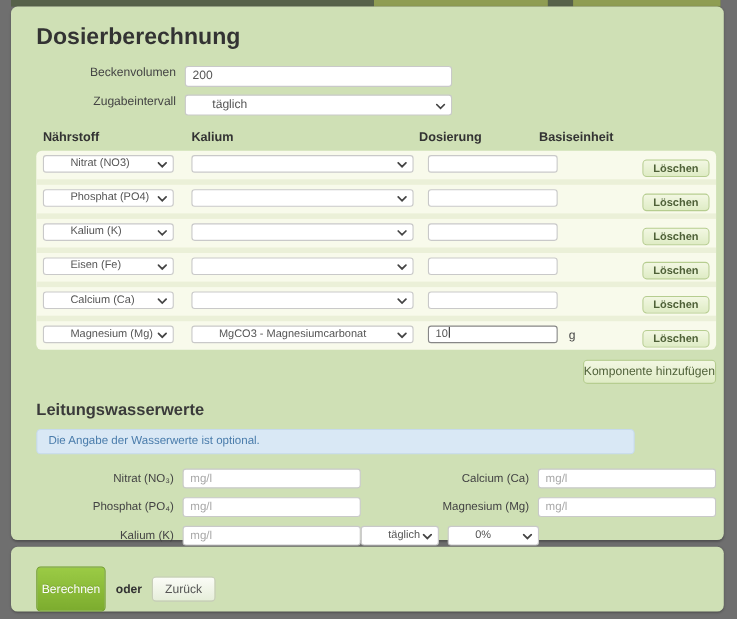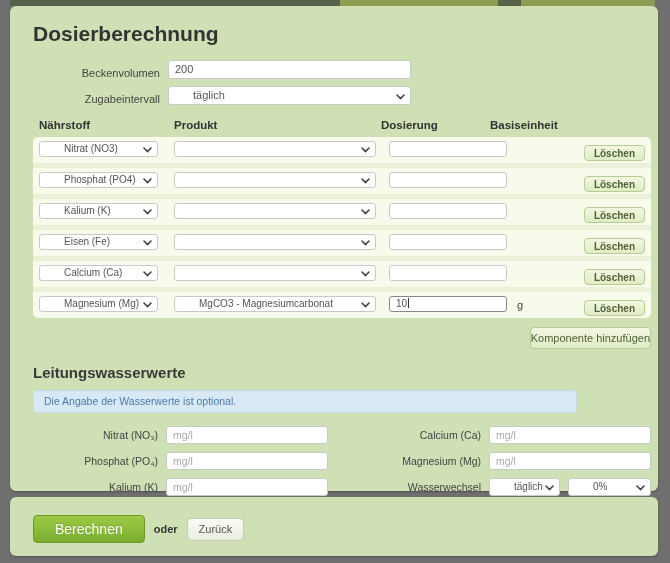--- a/index.html
+++ b/index.html
@@ -28,21 +28,21 @@
 
   
   .fbox{
     background:#fff;border:1px solid #c9c9c9;border-radius:3px;
     box-sizing:border-box;color:#555;padding:0 6px;overflow:hidden;white-space:nowrap;
   }
   .sel{position:relative;padding-right:18px;padding-left:24px;}
   .chev{position:absolute;right:5px;top:50%;margin-top:-2px;line-height:0;}
 
   
-  .form-row{display:flex;align-items:flex-end;margin-bottom:7px;}
+  .form-row{display:flex;align-items:flex-start;margin-bottom:7px;}
   .form-label{width:127px;text-align:right;font-size:11px;color:#444;margin-right:8px;flex:none;}
   .field-lg{width:243px;height:19px;line-height:17px;font-size:11px;}
 
   
   .thead{position:relative;height:20px;margin-top:12px;width:618px;}
   .thead span{position:absolute;top:2px;font-size:11.5px;font-weight:bold;color:#333;}
   .th-nutrient{left:6px;} .th-product{left:141px;} .th-dosage{left:348px;} .th-unit{left:457px;}
 
   .rows{width:618px;background:#f8faeb;border-radius:5px;overflow:hidden;}
   .trow{position:relative;height:26px;}
@@ -80,21 +80,21 @@
   .wrow{display:flex;align-items:center;margin-bottom:8px;}
   .wlabel{flex:1;text-align:right;font-size:10.5px;color:#444;margin-right:8px;white-space:nowrap;}
   .winput{width:162px;height:18px;line-height:16px;font-size:10.5px;flex:none;}
   .ph{color:#a9a9a9;}
   .wsel1{width:71px;flex:none;font-size:10px;height:18px;line-height:16px;}
   .wsel2{width:83px;flex:none;font-size:10px;height:18px;line-height:16px;margin-left:8px;}
 
   
   .footer-content{display:flex;align-items:center;}
   .btn-green{
-    height:28px;padding:0 21px;font-size:14px;color:#fff;
+    height:41px;padding:0 4px;font-size:11px;color:#fff;
     background:linear-gradient(#9bcb45,#7cac2e);
     border:1px solid #6d9a27;border-radius:4px;
     text-shadow:0 -1px 0 rgba(0,0,0,.15);
   }
   .or{margin:0 9px;font-size:11px;color:#333;font-weight:bold;}
   .btn-back{
     height:23px;padding:0 11px;font-size:11px;color:#555;
     background:linear-gradient(#fbfcf7,#e6eeda);
     border:1px solid #c6ccb8;border-radius:4px;
   }
@@ -118,21 +118,21 @@
     <span class="form-label">Zugabeintervall</span>
     <div class="fbox sel field-lg"><span>täglich</span>
   <span class="chev"><svg width="9" height="6" viewBox="0 0 9 6">
             <path d="M1 1 L4.5 4.5 L8 1" stroke="#444" stroke-width="1.6" fill="none" stroke-linecap="round"></path>
           </svg></span>
 </div>
   </div>
 
   <div class="thead">
     <span class="th-nutrient">Nährstoff</span>
-    <span class="th-product">Produkt</span>
+    <span class="th-product">Kalium</span>
     <span class="th-dosage">Dosierung</span>
     <span class="th-unit">Basiseinheit</span>
   </div>
 
   <div class="rows">
   <div class="trow">
     <div class="fbox sel fsm c-nutrient"><span class="b-nutrient">Nitrat (NO3)</span>
   <span class="chev"><svg width="9" height="6" viewBox="0 0 9 6">
               <path d="M1 1 L4.5 4.5 L8 1" stroke="#444" stroke-width="1.6" fill="none" stroke-linecap="round"></path>
             </svg></span>
@@ -260,21 +260,20 @@
     <span class="wlabel b-wlabel">Calcium (Ca)</span>
     <div class="fbox winput"><span class="ph b-ph">mg/l</span></div>
   </div>
 
   <div class="wrow">
     <span class="wlabel b-wlabel">Magnesium (Mg)</span>
     <div class="fbox winput"><span class="ph b-ph">mg/l</span></div>
   </div>
 </div>
       <div class="wrow">
-        <span class="wlabel">Wasserwechsel</span>
         <div class="fbox sel wsel1"><span>täglich</span>
   <span class="chev"><svg width="9" height="6" viewBox="0 0 9 6">
                 <path d="M1 1 L4.5 4.5 L8 1" stroke="#444" stroke-width="1.6" fill="none" stroke-linecap="round"></path>
               </svg></span>
 </div>
         <div class="fbox sel wsel2"><span>0%</span>
   <span class="chev"><svg width="9" height="6" viewBox="0 0 9 6">
                 <path d="M1 1 L4.5 4.5 L8 1" stroke="#444" stroke-width="1.6" fill="none" stroke-linecap="round"></path>
               </svg></span>
 </div>

